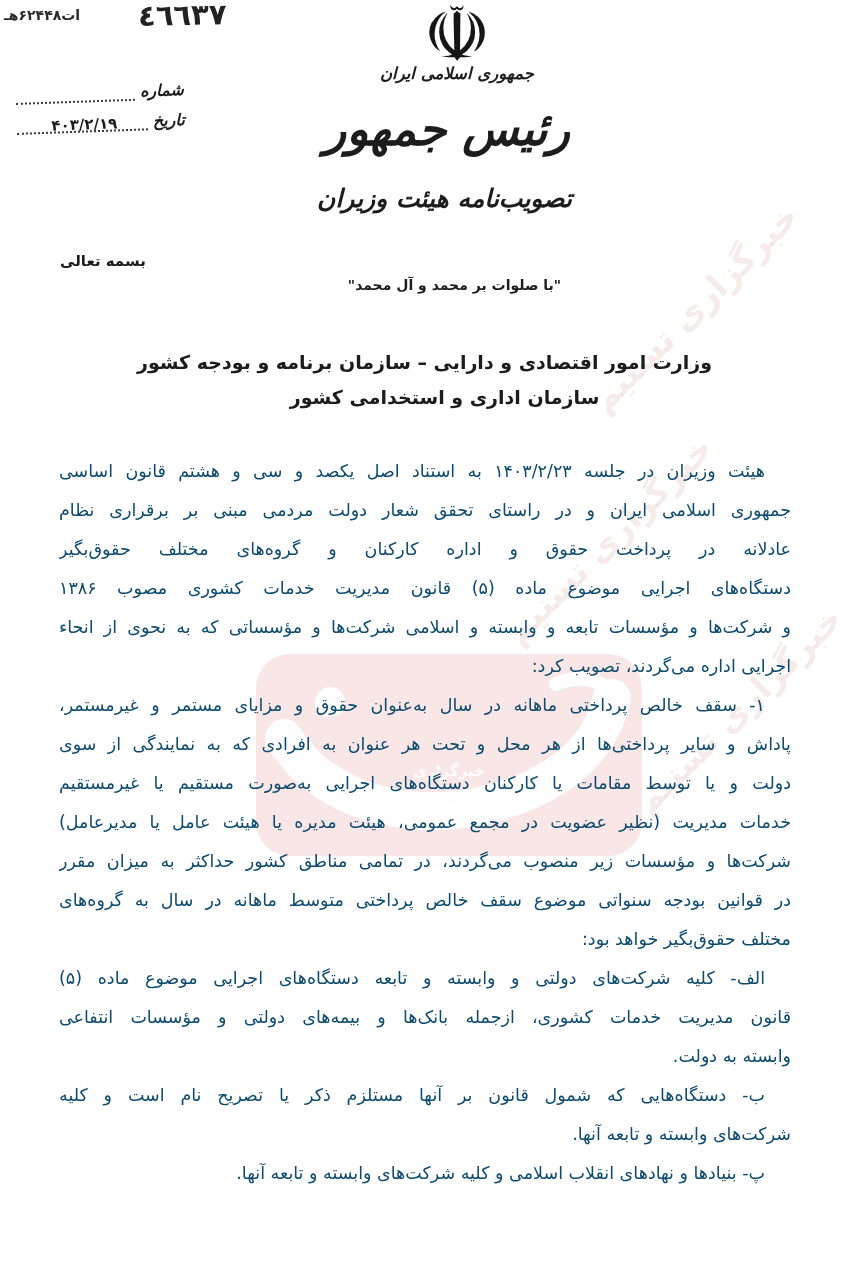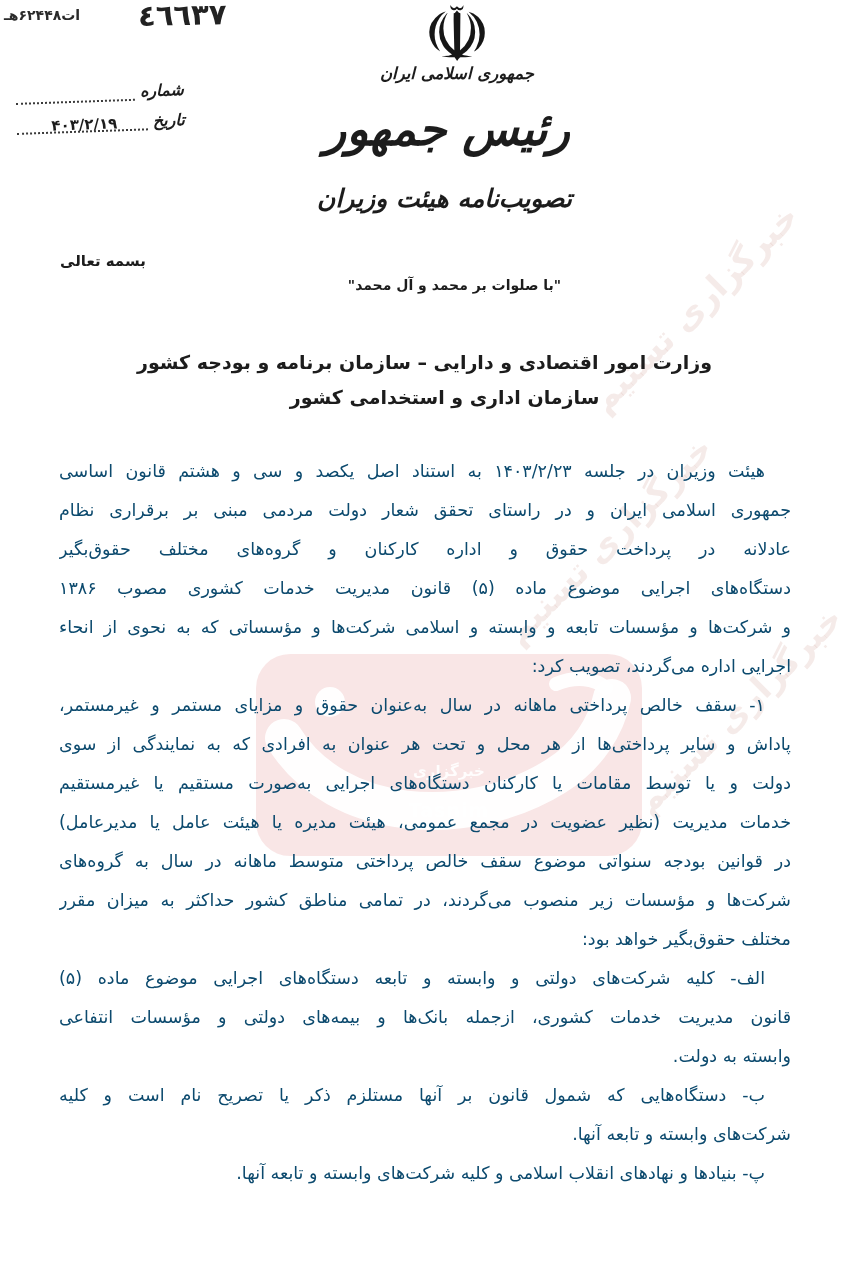--- a/index.html
+++ b/index.html
@@ -112,22 +112,22 @@
     <div class="ln">جمهوری اسلامی ایران و در راستای تحقق شعار دولت مردمی مبنی بر برقراری نظام</div>
     <div class="ln">عادلانه در پرداخت حقوق و اداره کارکنان و گروه‌های مختلف حقوق‌بگیر</div>
     <div class="ln">دستگاه‌های اجرایی موضوع ماده (۵) قانون مدیریت خدمات کشوری مصوب ۱۳۸۶</div>
     <div class="ln">و شرکت‌ها و مؤسسات تابعه و وابسته و اسلامی شرکت‌ها و مؤسساتی که به نحوی از انحاء</div>
     <div class="ln end">اجرایی اداره می‌گردند، تصویب کرد:</div>
 
     <div class="ln ind">۱- سقف خالص پرداختی ماهانه در سال به‌عنوان حقوق و مزایای مستمر و غیرمستمر،</div>
     <div class="ln">پاداش و سایر پرداختی‌ها از هر محل و تحت هر عنوان به افرادی که به نمایندگی از سوی</div>
     <div class="ln">دولت و یا توسط مقامات یا کارکنان دستگاه‌های اجرایی به‌صورت مستقیم یا غیرمستقیم</div>
     <div class="ln">خدمات مدیریت (نظیر عضویت در مجمع عمومی، هیئت مدیره یا هیئت عامل یا مدیرعامل)</div>
+    <div class="ln">شرکت‌ها و مؤسسات زیر منصوب می‌گردند، در تمامی مناطق کشور حداکثر به میزان مقرر</div>
     <div class="ln">در قوانین بودجه سنواتی موضوع سقف خالص پرداختی متوسط ماهانه در سال به گروه‌های</div>
-    <div class="ln">شرکت‌ها و مؤسسات زیر منصوب می‌گردند، در تمامی مناطق کشور حداکثر به میزان مقرر</div>
     <div class="ln end">مختلف حقوق‌بگیر خواهد بود:</div>
 
     <div class="ln ind">الف- کلیه شرکت‌های دولتی و وابسته و تابعه دستگاه‌های اجرایی موضوع ماده (۵)</div>
     <div class="ln">قانون مدیریت خدمات کشوری، ازجمله بانک‌ها و بیمه‌های دولتی و مؤسسات انتفاعی</div>
     <div class="ln end">وابسته به دولت.</div>
 
     <div class="ln ind">ب- دستگاه‌هایی که شمول قانون بر آنها مستلزم ذکر یا تصریح نام است و کلیه</div>
     <div class="ln end">شرکت‌های وابسته و تابعه آنها.</div>
 
     <div class="ln ind end">پ- بنیادها و نهادهای انقلاب اسلامی و کلیه شرکت‌های وابسته و تابعه آنها.</div>

